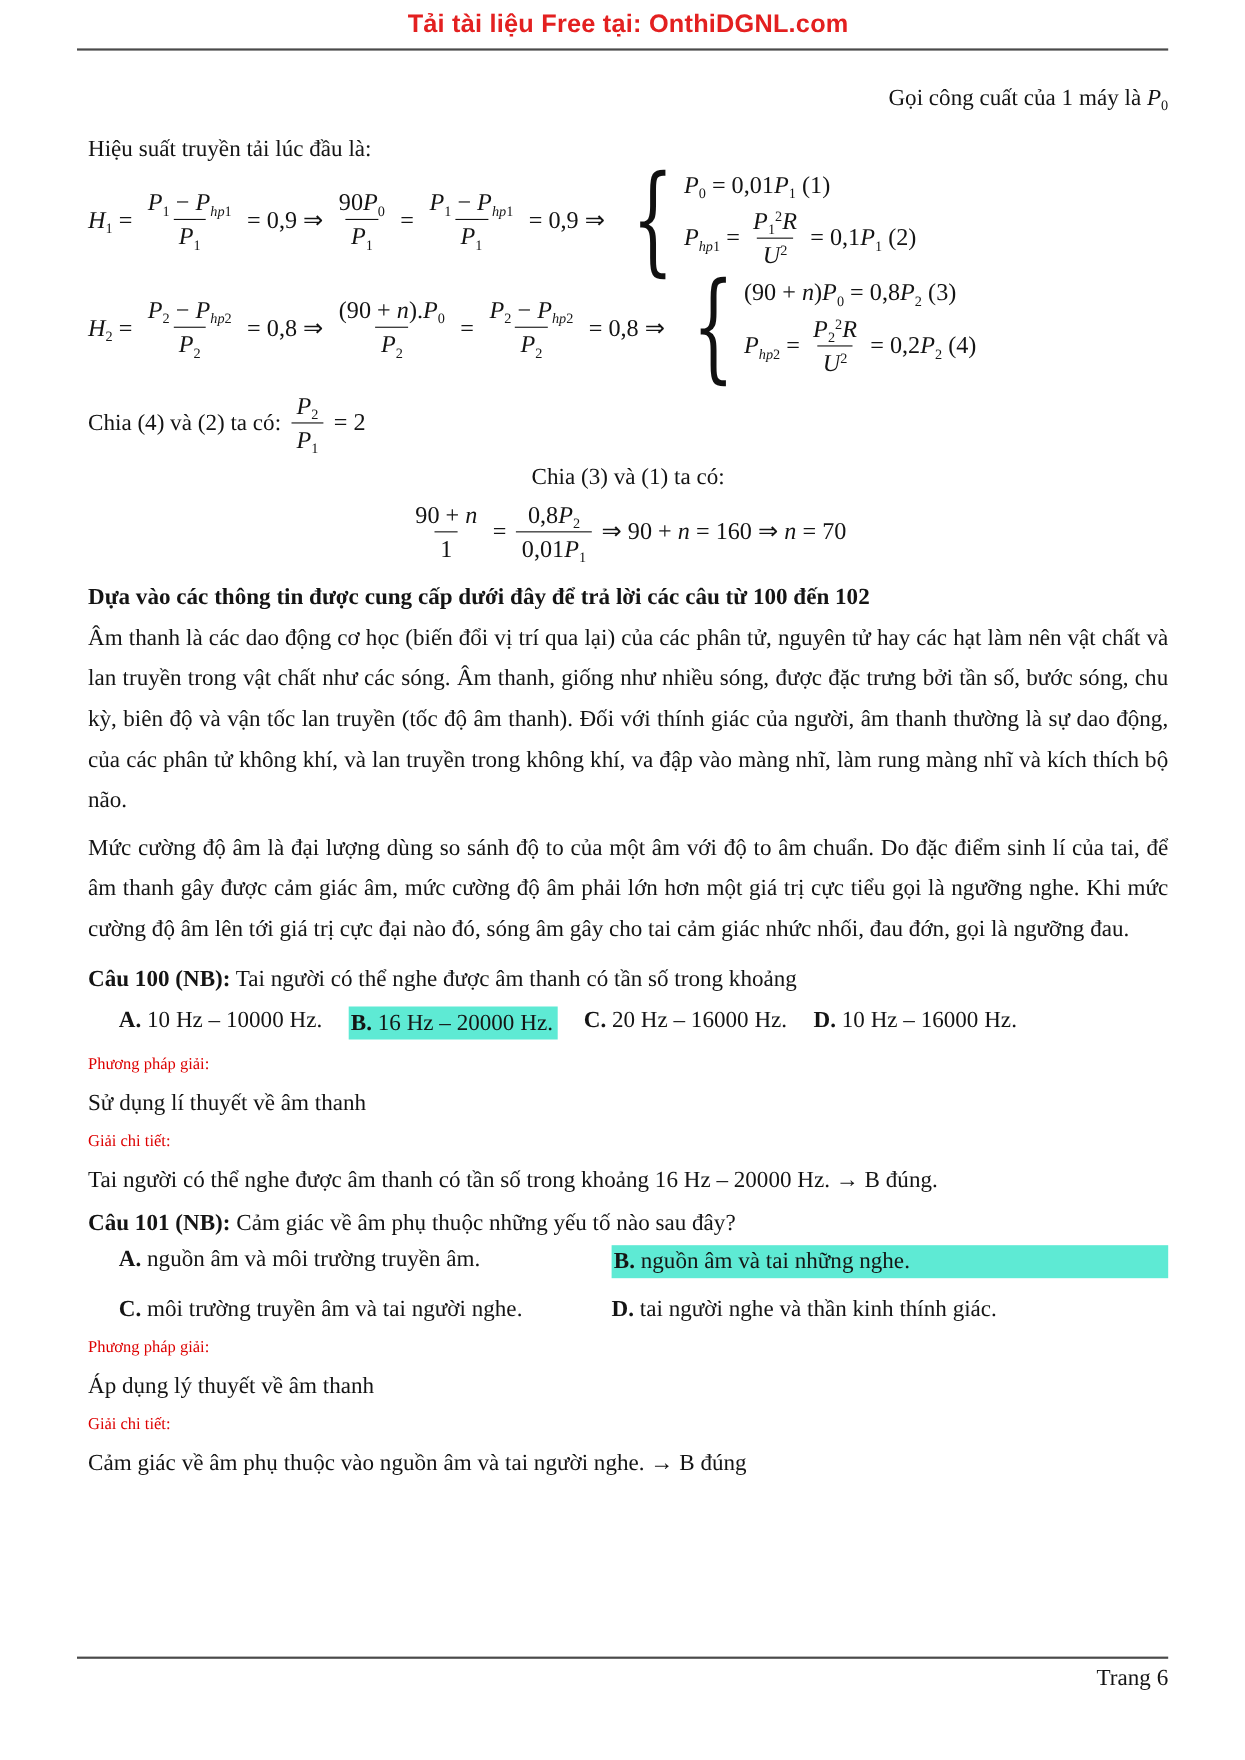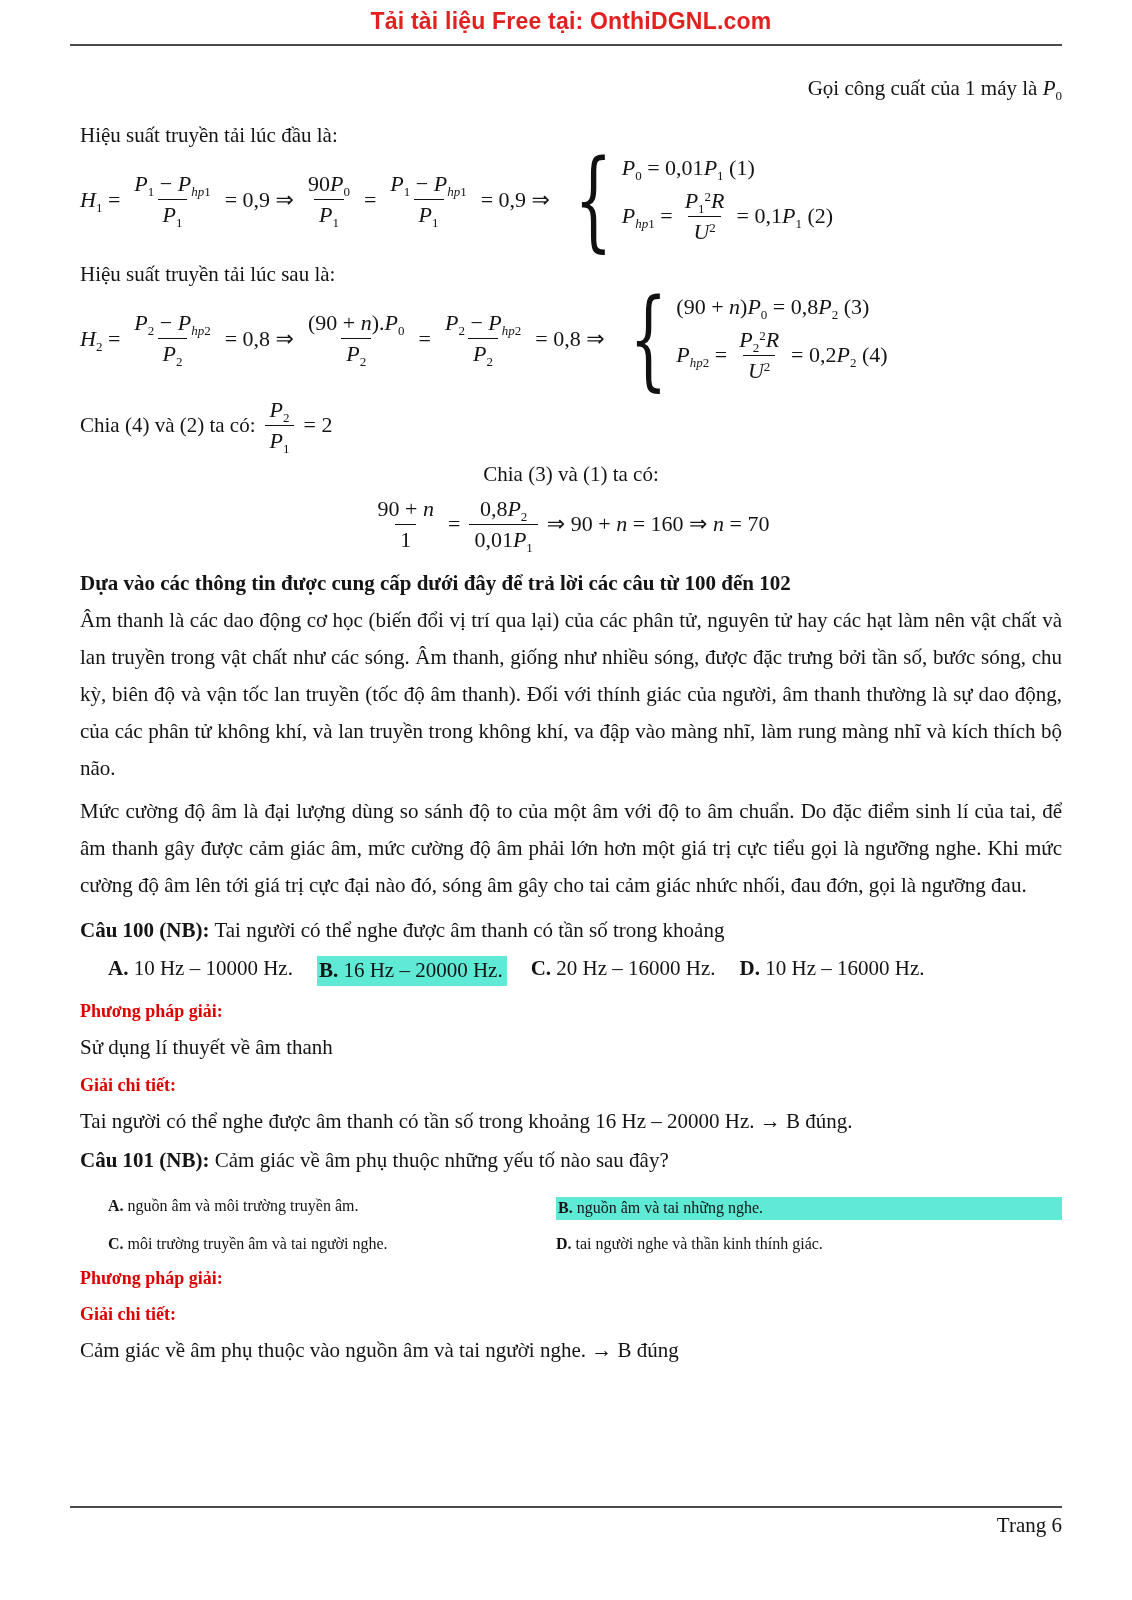--- a/index.html
+++ b/index.html
@@ -4,21 +4,21 @@
 <style>
   html,body{margin:0;padding:0;background:#fff;}
   body{width:1132px;height:1600px;position:relative;overflow:hidden;
        font-family:"Liberation Serif", serif;color:#141414;}
   .page{padding:8px 70px 0 80px;}
   .doc-header{text-align:center;}
   .doc-title{font-family:"Liberation Sans", sans-serif;font-weight:bold;
              font-size:23px;color:#e32020;letter-spacing:.2px;}
   .divider{border:none;border-top:2px solid #4a4a4a;margin:9px 0 0 -10px;width:992px;}
   .para{font-size:21px;line-height:37px;text-align:justify;margin-top:6px;}
-  .red-heading{color:#dd0000;font-weight:bold;font-size:18px;margin-top:15px;}
+  .red-heading{color:#dd0000;font-weight:normal;font-size:15px;margin-top:15px;}
   .plain-line{font-size:21px;margin-top:13px;}
   .section-heading{font-weight:bold;font-size:21px;margin-top:18px;}
   
   .formula-row{display:flex;align-items:center;gap:9px;font-size:22px;margin-top:10px;flex-wrap:nowrap;}
   .formula-row .label{font-style:normal;font-size:21px;white-space:nowrap;}
   .mtx{white-space:nowrap;}
   .mtx i, .frac i{font-style:italic;font-family:"Liberation Serif", serif;}
   sub{font-size:13px;vertical-align:-5px;line-height:0;}
   sup{font-size:13px;vertical-align:7px;line-height:0;}
   .frac{display:inline-flex;flex-direction:column;align-items:center;vertical-align:middle;}
@@ -28,21 +28,21 @@
   .cases .brace{font-size:108px;font-weight:100;line-height:.85;
                 transform:scaleX(.55);margin-right:-6px;color:#111;
                 font-family:"DejaVu Serif", serif;}
   .cases .rows{display:inline-flex;flex-direction:column;gap:7px;}
   .cases .crow{display:inline-flex;align-items:center;gap:7px;}
   
   .q-line{font-size:21px;margin-top:14px;}
   .q-label{font-weight:bold;}
   .options-row{display:flex;gap:24px;margin:13px 0 0 28px;font-size:21px;}
   .options-grid{display:grid;grid-template-columns:448px auto;row-gap:15px;
-                margin:24px 0 0 28px;font-size:16px;}
+                margin:8px 0 0 28px;font-size:21px;}
   .opt{white-space:nowrap;}
   .opt .letter{font-weight:bold;}
   .hl{background:#5eead4;padding:2px 4px 3px 2px;}
   
   .doc-footer{position:absolute;left:70px;top:1506px;width:992px;}
   .doc-footer .fline{border:none;border-top:2px solid #4a4a4a;margin:0;}
   .page-num{text-align:right;font-size:21px;margin-top:5px;}
 </style>
 </head>
 <body>
@@ -89,21 +89,20 @@
             <span class="frac">
               <span class="num"><i>P</i><sub>1</sub><sup>2</sup><i>R</i></span>
               <span class="den"><i>U</i><sup>2</sup></span>
             </span>
             <span class="mtx">= 0,1<i>P</i><sub>1</sub> (2)</span>
           </span>
         </span>
       </span>
     </div>
 
-  <div class="plain-line" style="margin-top:16px;">Hiệu suất truyền tải lúc sau là:</div>
 
   <div class="formula-row" style="margin-top:6px;">
       <span class="mtx"><i>H</i><sub>2</sub> =</span>
       <span class="frac">
         <span class="num"><i>P</i><sub>2</sub> − <i>P</i><sub><i>hp</i>2</sub></span>
         <span class="den"><i>P</i><sub>2</sub></span>
       </span>
       <span class="mtx">= 0,8 ⇒</span>
       <span class="frac">
         <span class="num">(90 + <i>n</i>).<i>P</i><sub>0</sub></span>
@@ -208,20 +207,21 @@
     <span class="opt">
       <span class="letter">C.</span>
       <span>môi trường truyền âm và tai người nghe.</span>
     </span>
     <span class="opt">
       <span class="letter">D.</span>
       <span>tai người nghe và thần kinh thính giác.</span>
     </span>
   </div>
   <div class="red-heading">Phương pháp giải:</div>
+  <div class="plain-line">Áp dụng lý thuyết về âm thanh</div>
   <div class="red-heading">Giải chi tiết:</div>
   <div class="plain-line">Cảm giác về âm phụ thuộc vào nguồn âm và tai người nghe. → B đúng</div>
 
 </div>
 
 <div class="doc-footer">
   <hr class="fline">
   <div class="page-num">Trang 6</div>
 </div>
 

